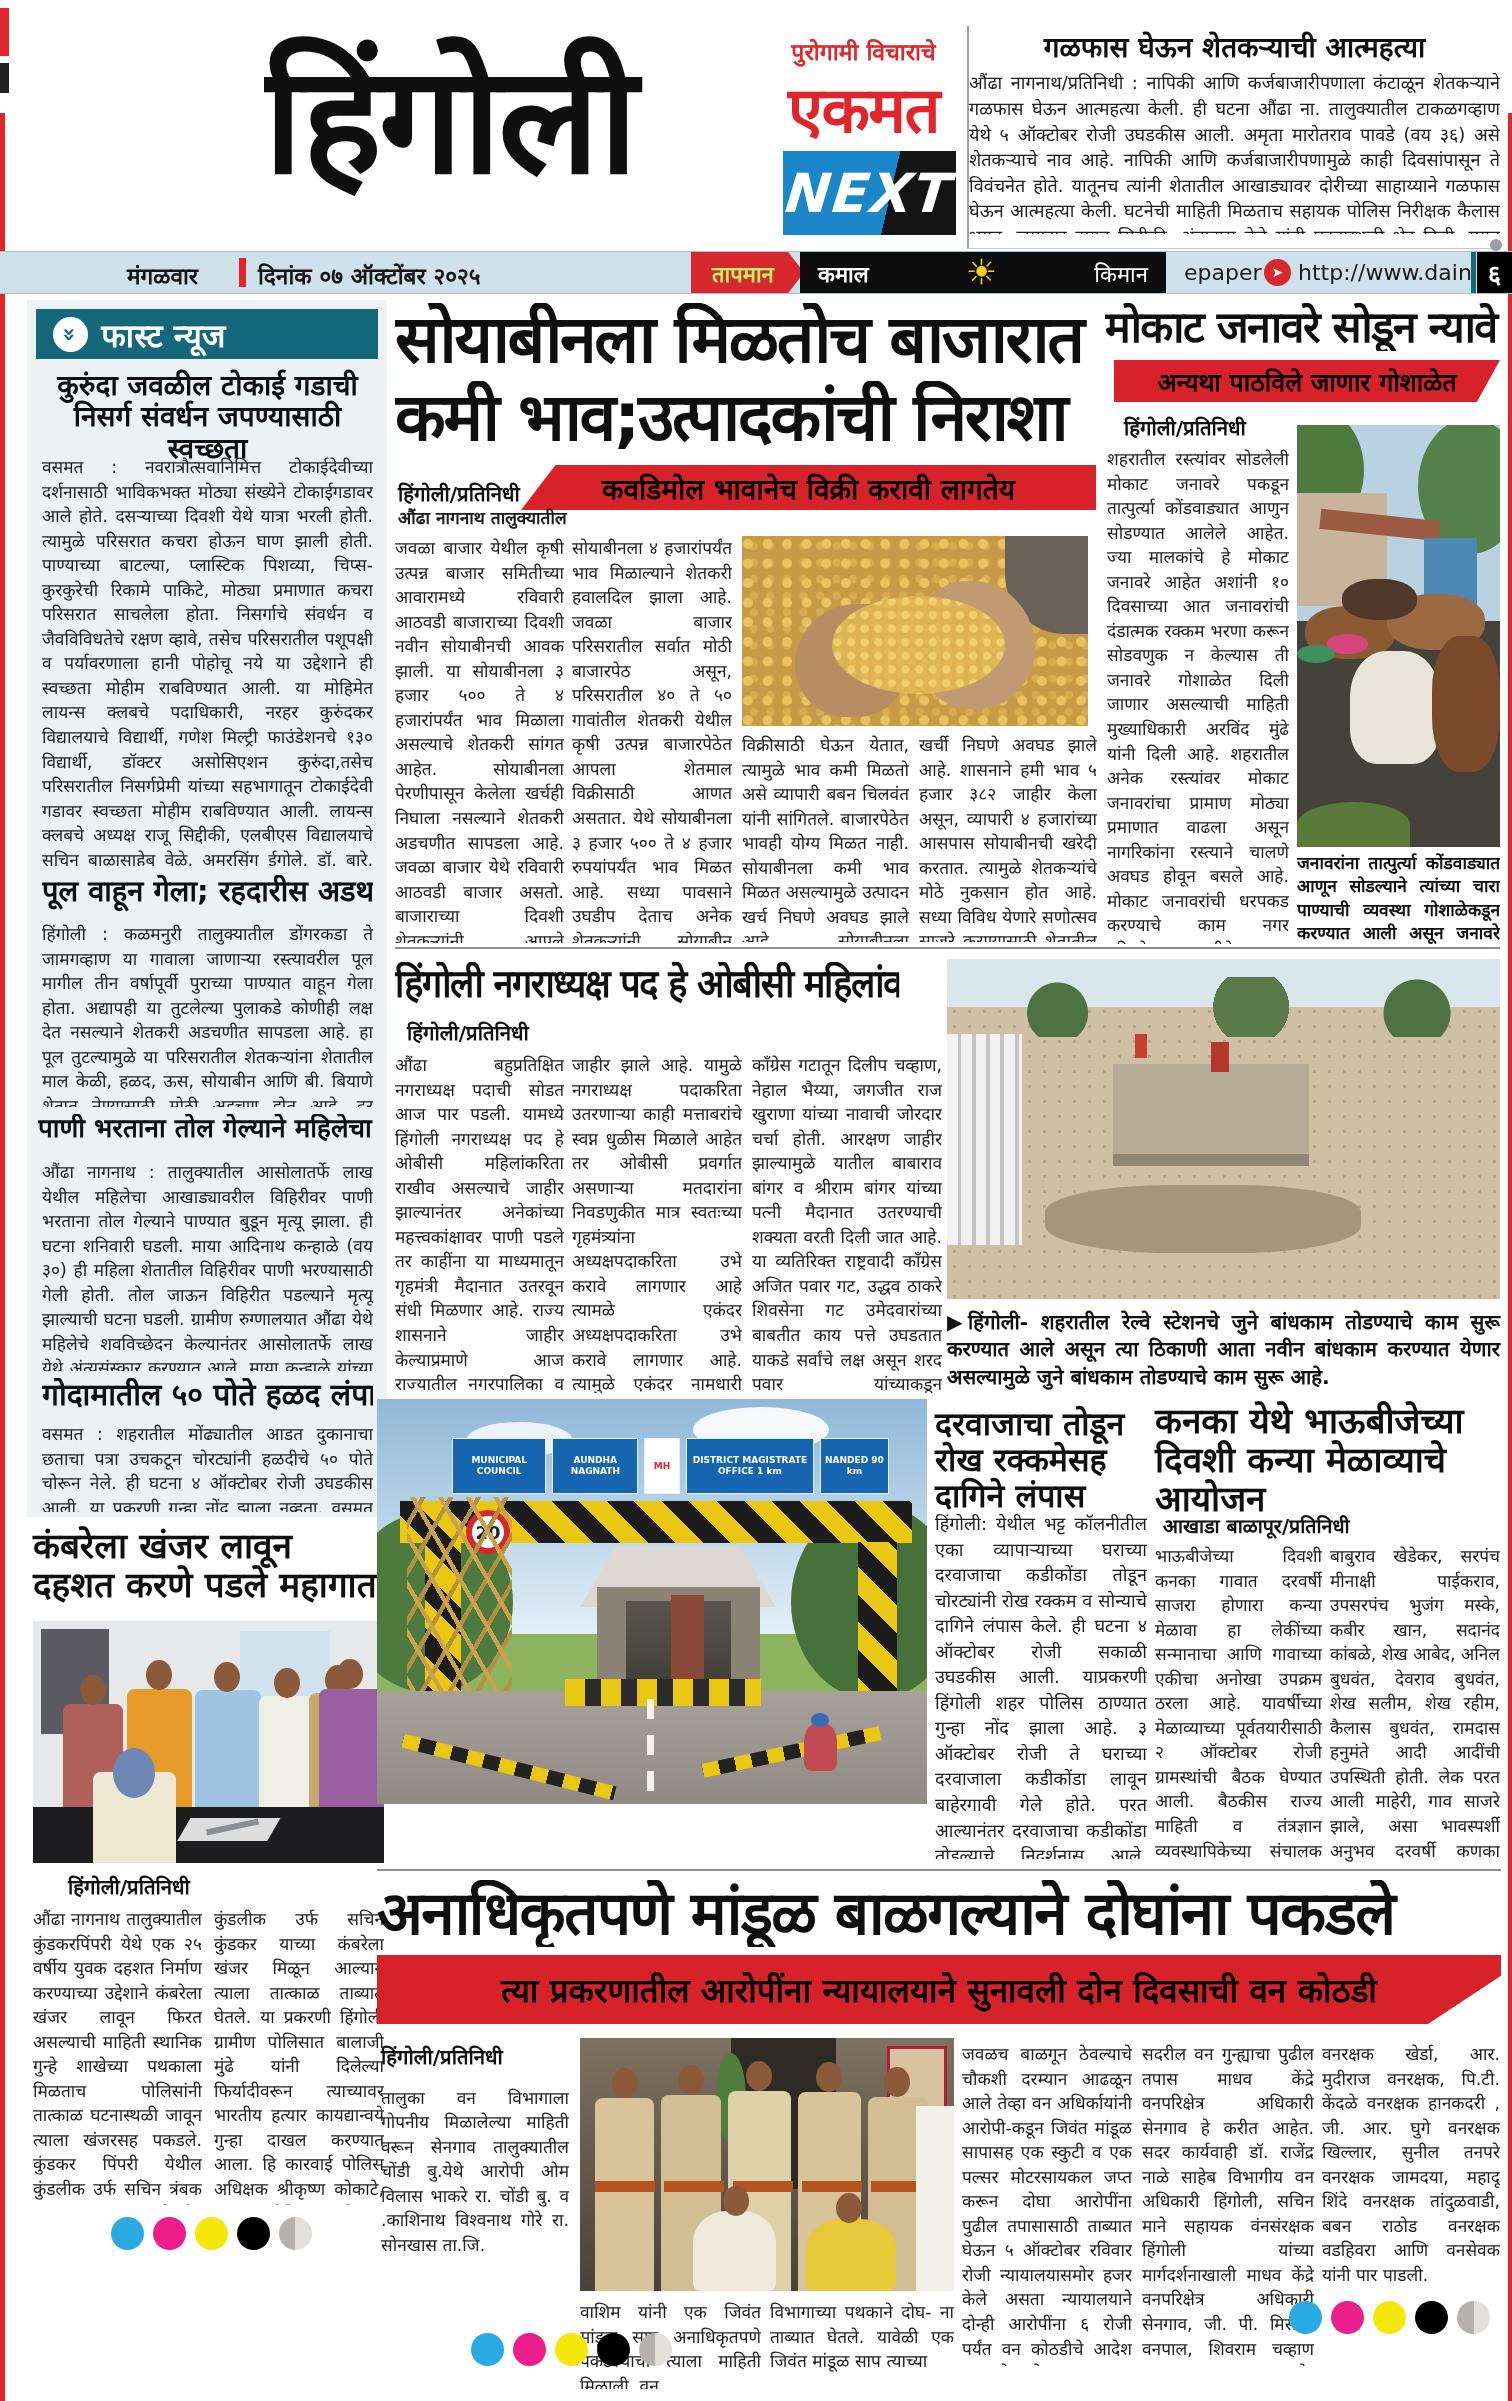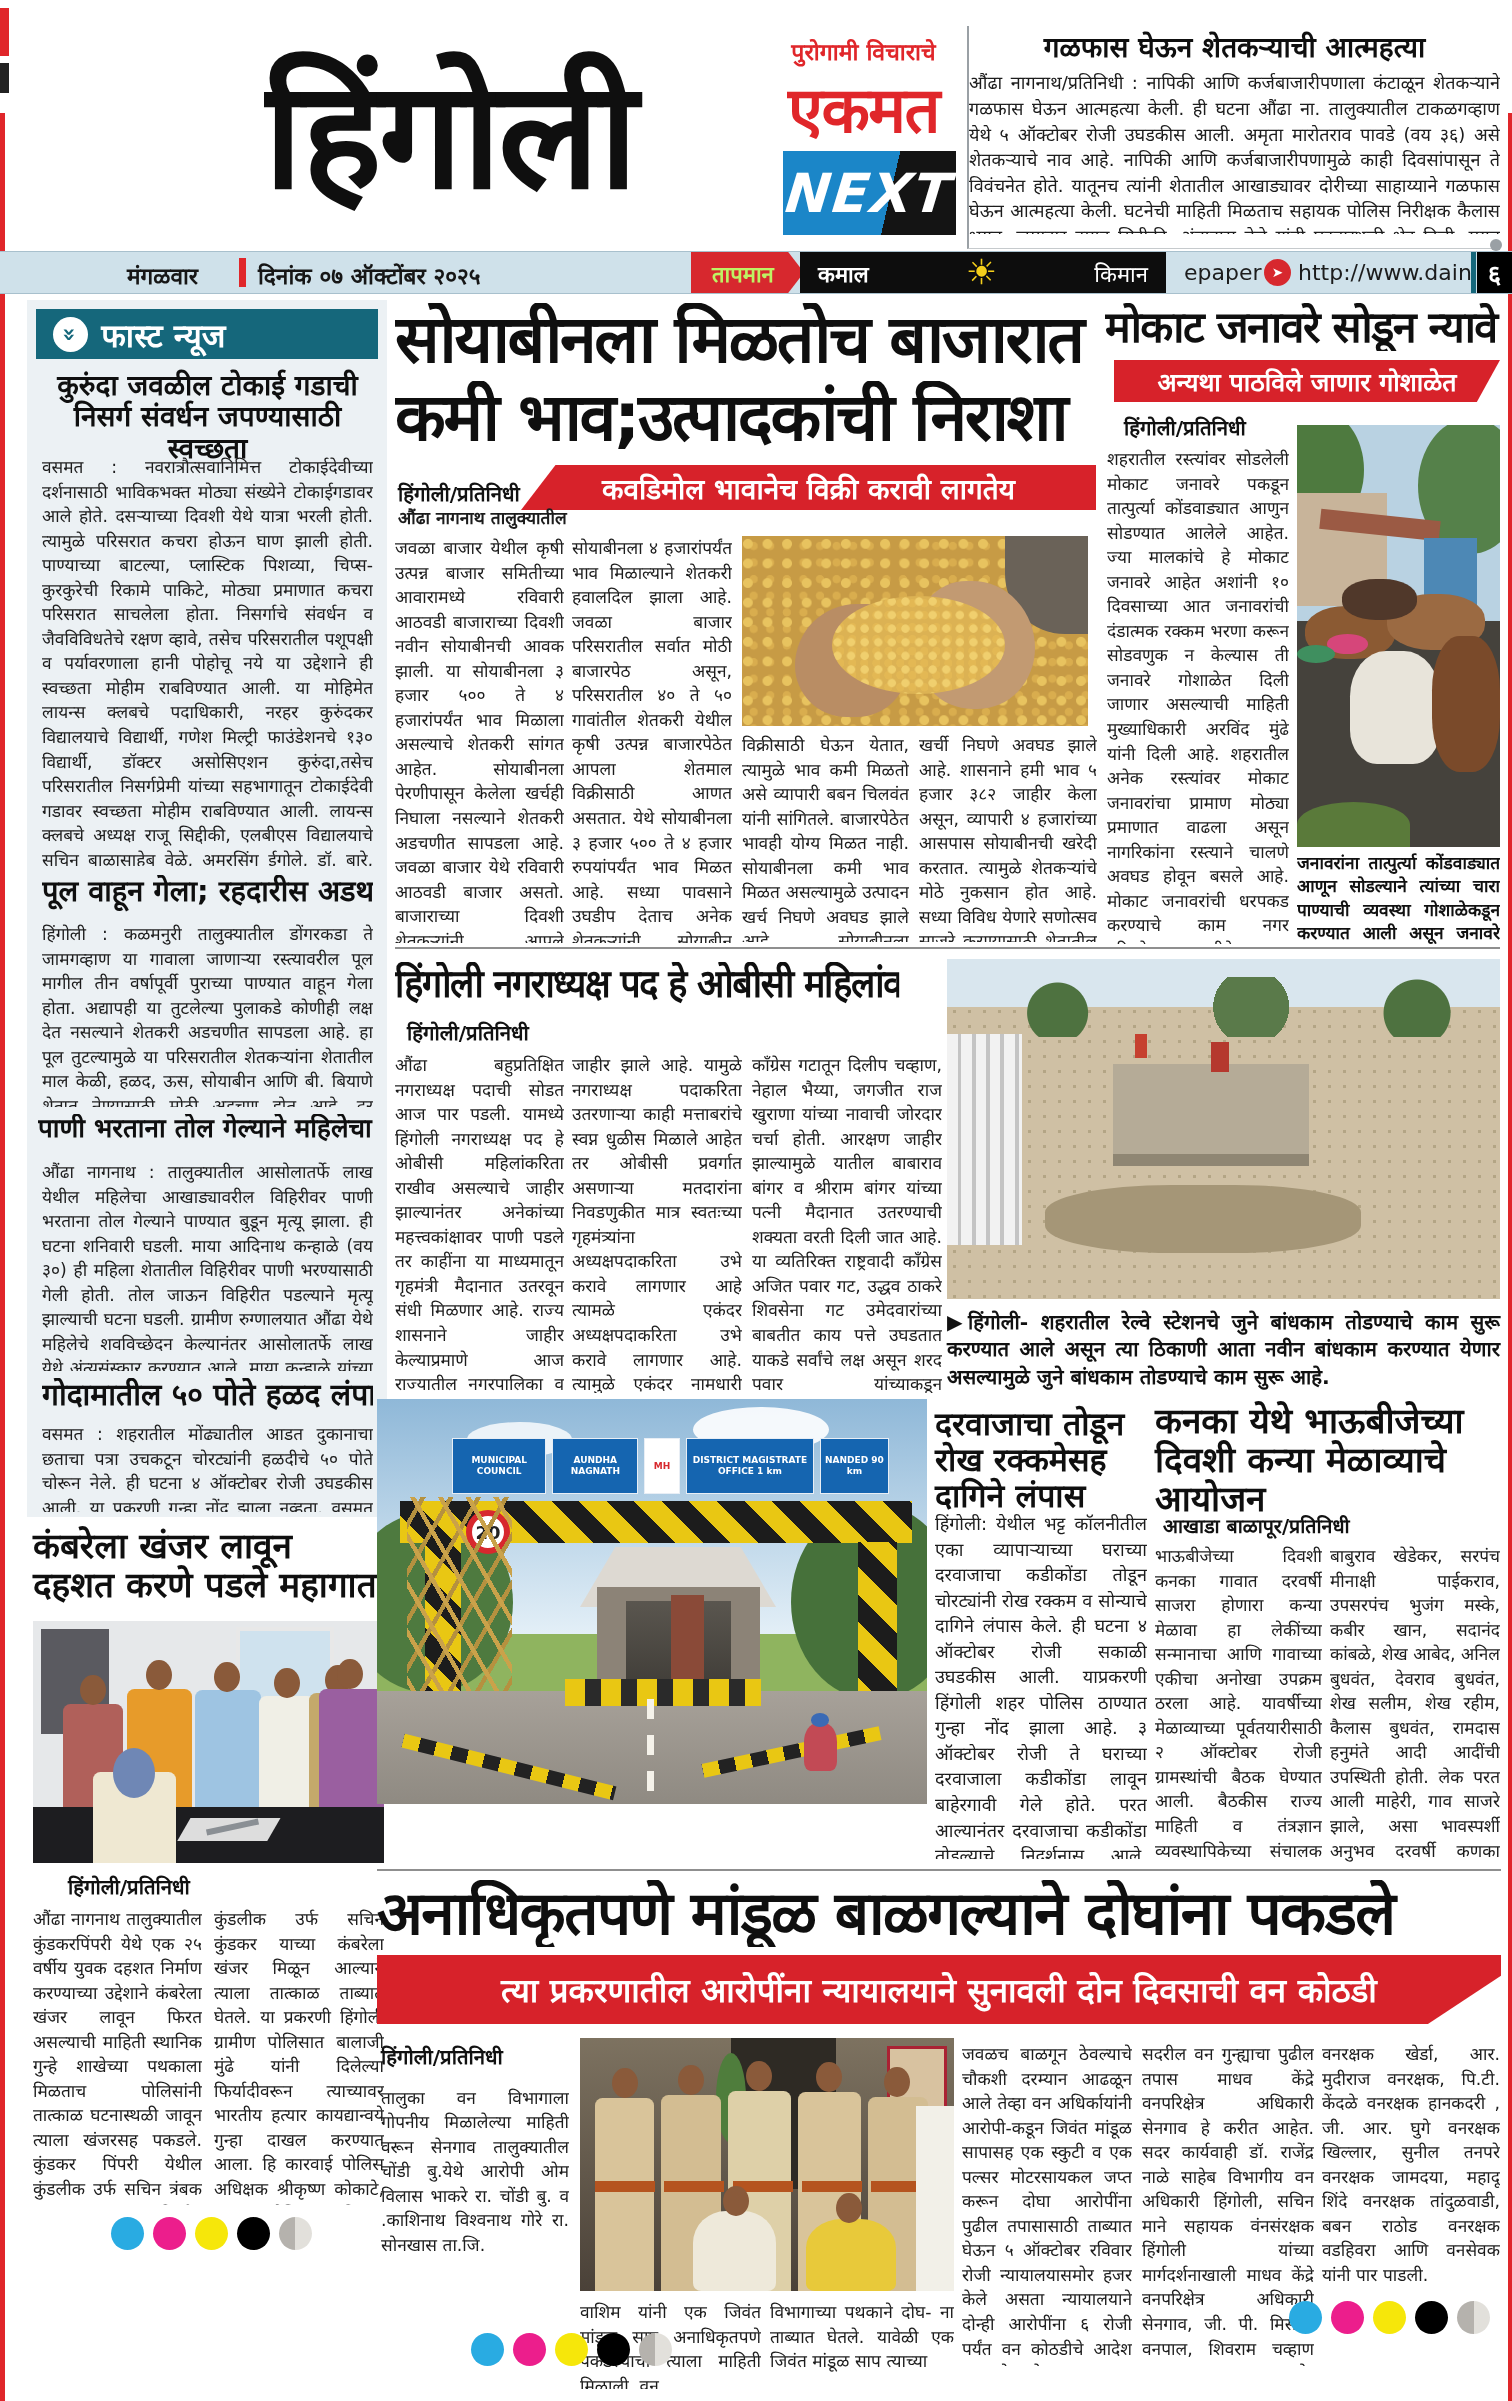--- a/index.html
+++ b/index.html
@@ -3,42 +3,42 @@
 <meta charset="utf-8">
 <style>
   html,body{margin:0;padding:0;background:#fff;}
   #page{position:relative;width:1512px;height:2401px;background:#fff;overflow:hidden;
         font-family:"DejaVu Sans","Liberation Sans",sans-serif;color:#161616;}
   .abs{position:absolute;}
   .hl{font-weight:900;color:#0f0f0f;line-height:1.12;}
   .fit{white-space:nowrap;overflow:hidden;}
   .body-txt{font-size:17.3px;line-height:1.42;text-align:justify;color:#1c1c1c;overflow:hidden;}
   .byline{font-weight:bold;font-size:20.3px;color:#111;}
-  .red-banner{background:#d7222a;color:#ffffff;font-weight:900;display:flex;align-items:center;justify-content:center;overflow:hidden;}
+  .red-banner{background:#d7222a;color:#000000;font-weight:900;display:flex;align-items:center;justify-content:center;overflow:hidden;}
   .caption{font-weight:600;color:#111;line-height:1.35;text-align:justify;}
   .rule{background:#8f8f8f;}
   .photo{overflow:hidden;position:absolute;}
   .dot{display:inline-block;width:33px;height:33px;border-radius:50%;margin-right:9px;}
   .col-abs{position:absolute;overflow:hidden;}
   .sign{background:#1565b0;color:#fff;font-size:9px;font-weight:bold;display:flex;align-items:center;justify-content:center;text-align:center;line-height:1.2;border:1.5px solid #e8eef5;}
   .stripe-yb{background:repeating-linear-gradient(45deg,#e9c713 0 19.6px,#1c1c1c 19.6px 39px);}
   .person{border-radius:7.5px 7.5px 0 0;position:absolute;}
   .head-dot{position:absolute;width:25.6px;height:30px;border-radius:50%;background:#8a5a3a;}
 </style>
 </head>
 <body>
 
 <div id="page">
 
   <div class="abs" style="left:0;top:113px;width:4.5px;height:2288px;background:#e0262a;"></div>
   <div class="abs" style="right:0;top:113px;width:4.5px;height:2288px;background:#e0262a;"></div>
   <div class="abs" style="left:0;top:7.5px;width:9px;height:48px;background:#e0262a;"></div>
   <div class="abs" style="left:0;top:63px;width:9px;height:30px;background:#222;"></div>
 
-  <div class="abs hl fit" style="left:264px;top:26px;width:505px;height:226px;font-size:149px;line-height:220px;letter-spacing:-3px;">हिंगोली</div>
+  <div class="abs hl fit" style="left:264px;top:11px;width:505px;height:226px;font-size:149px;line-height:220px;letter-spacing:-3px;">हिंगोली</div>
   <div class="abs" style="left:762px;top:35px;width:203px;text-align:center;color:#e0262a;font-weight:900;font-size:23px;">पुरोगामी विचाराचे</div>
   <div class="abs" style="left:762px;top:65px;width:203px;text-align:center;color:#e0262a;font-weight:900;font-size:63px;letter-spacing:-1.5px;">एकमत</div>
   <div class="abs" style="left:783px;top:151px;width:173px;height:84px;background:linear-gradient(103deg,#1b86c8 0 61%,#141414 61%);display:flex;align-items:center;justify-content:center;">
     <span style="color:#fff;font-weight:900;font-style:italic;font-size:54px;letter-spacing:1.5px;transform:skewX(-6deg);">NEXT</span>
   </div>
 
   <div class="abs" style="left:967px;top:25.6px;width:533px;height:223px;border-left:2.3px solid #9aa0a5;border-bottom:1.5px solid #c6cacd;padding-left:0;box-sizing:border-box;overflow:hidden;">
     <div class="hl" style="font-size:28px;text-align:center;margin-top:6px;">गळफास घेऊन शेतकऱ्याची आत्महत्या</div>
     <div class="body-txt" style="font-size:18px;margin-top:7.5px;height:164px;">औंढा नागनाथ/प्रतिनिधी : नापिकी आणि कर्जबाजारीपणाला कंटाळून शेतकऱ्याने गळफास घेऊन आत्महत्या केली. ही घटना औंढा ना. तालुक्यातील टाकळगव्हाण येथे ५ ऑक्टोबर रोजी उघडकीस आली. अमृता मारोतराव पावडे (वय ३६) असे शेतकऱ्याचे नाव आहे. नापिकी आणि कर्जबाजारीपणामुळे काही दिवसांपासून ते विवंचनेत होते. यातूनच त्यांनी शेतातील आखाड्यावर दोरीच्या साहाय्याने गळफास घेऊन आत्महत्या केली. घटनेची माहिती मिळताच सहायक पोलिस निरीक्षक कैलास भगत, जमादार इम्रान सिद्दीकी, अंबादास बेले यांनी घटनास्थळी भेट दिली. मयत शेतकरी अमृता पावडे यांच्या मृतदेहावर जवळा बा. प्राथमिक आरोग्य केंद्रात विच्छेदन करण्यात आले.</div>
   </div>

